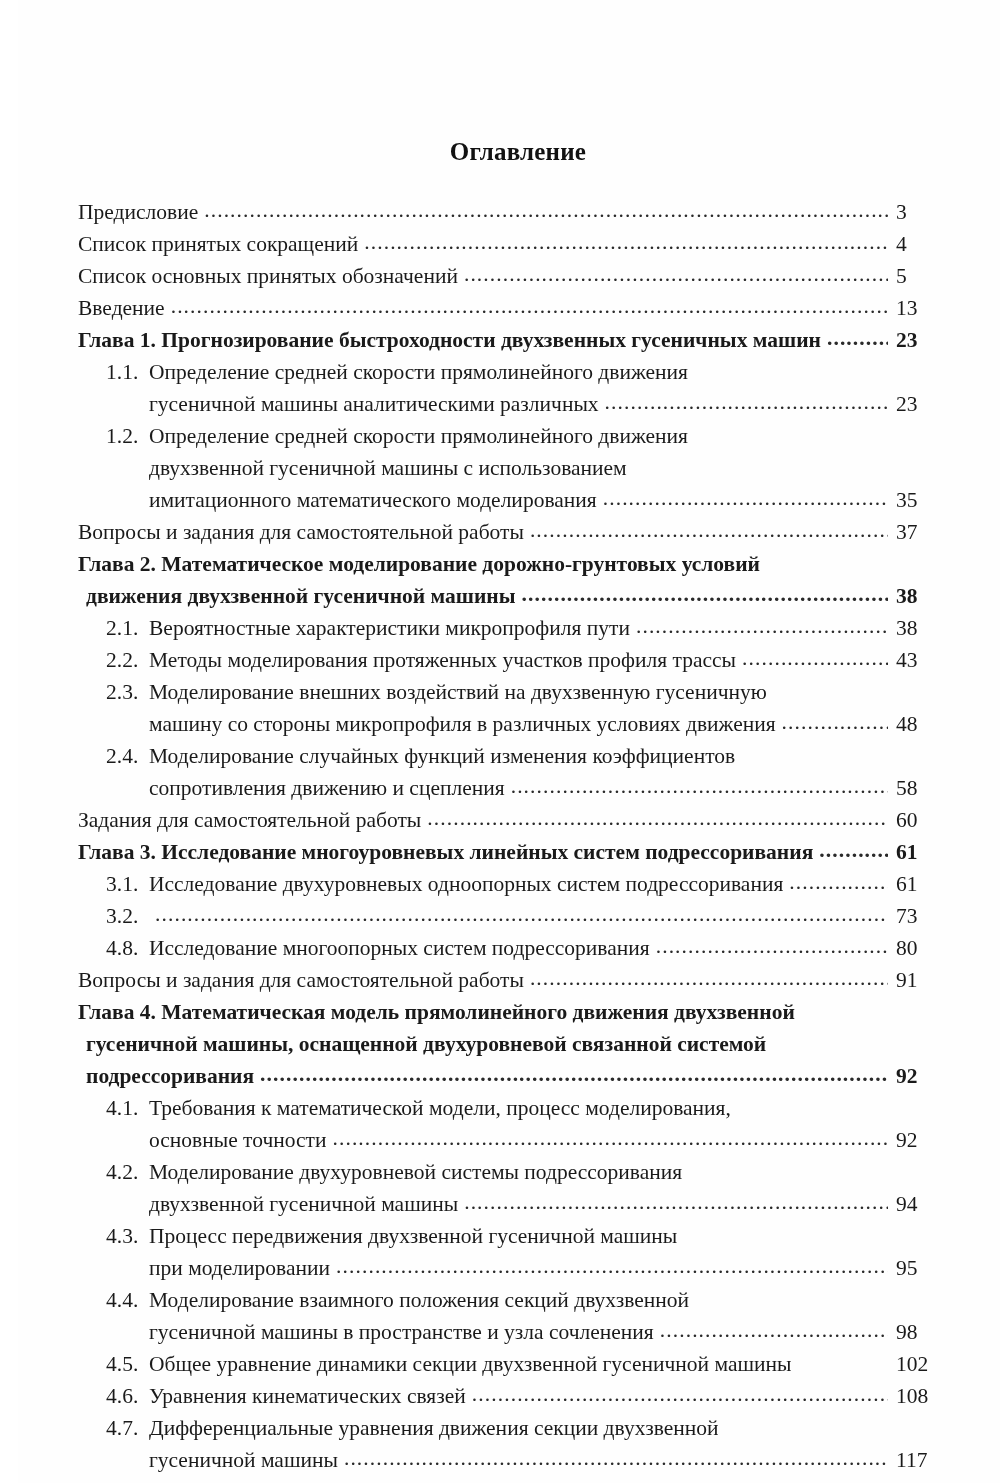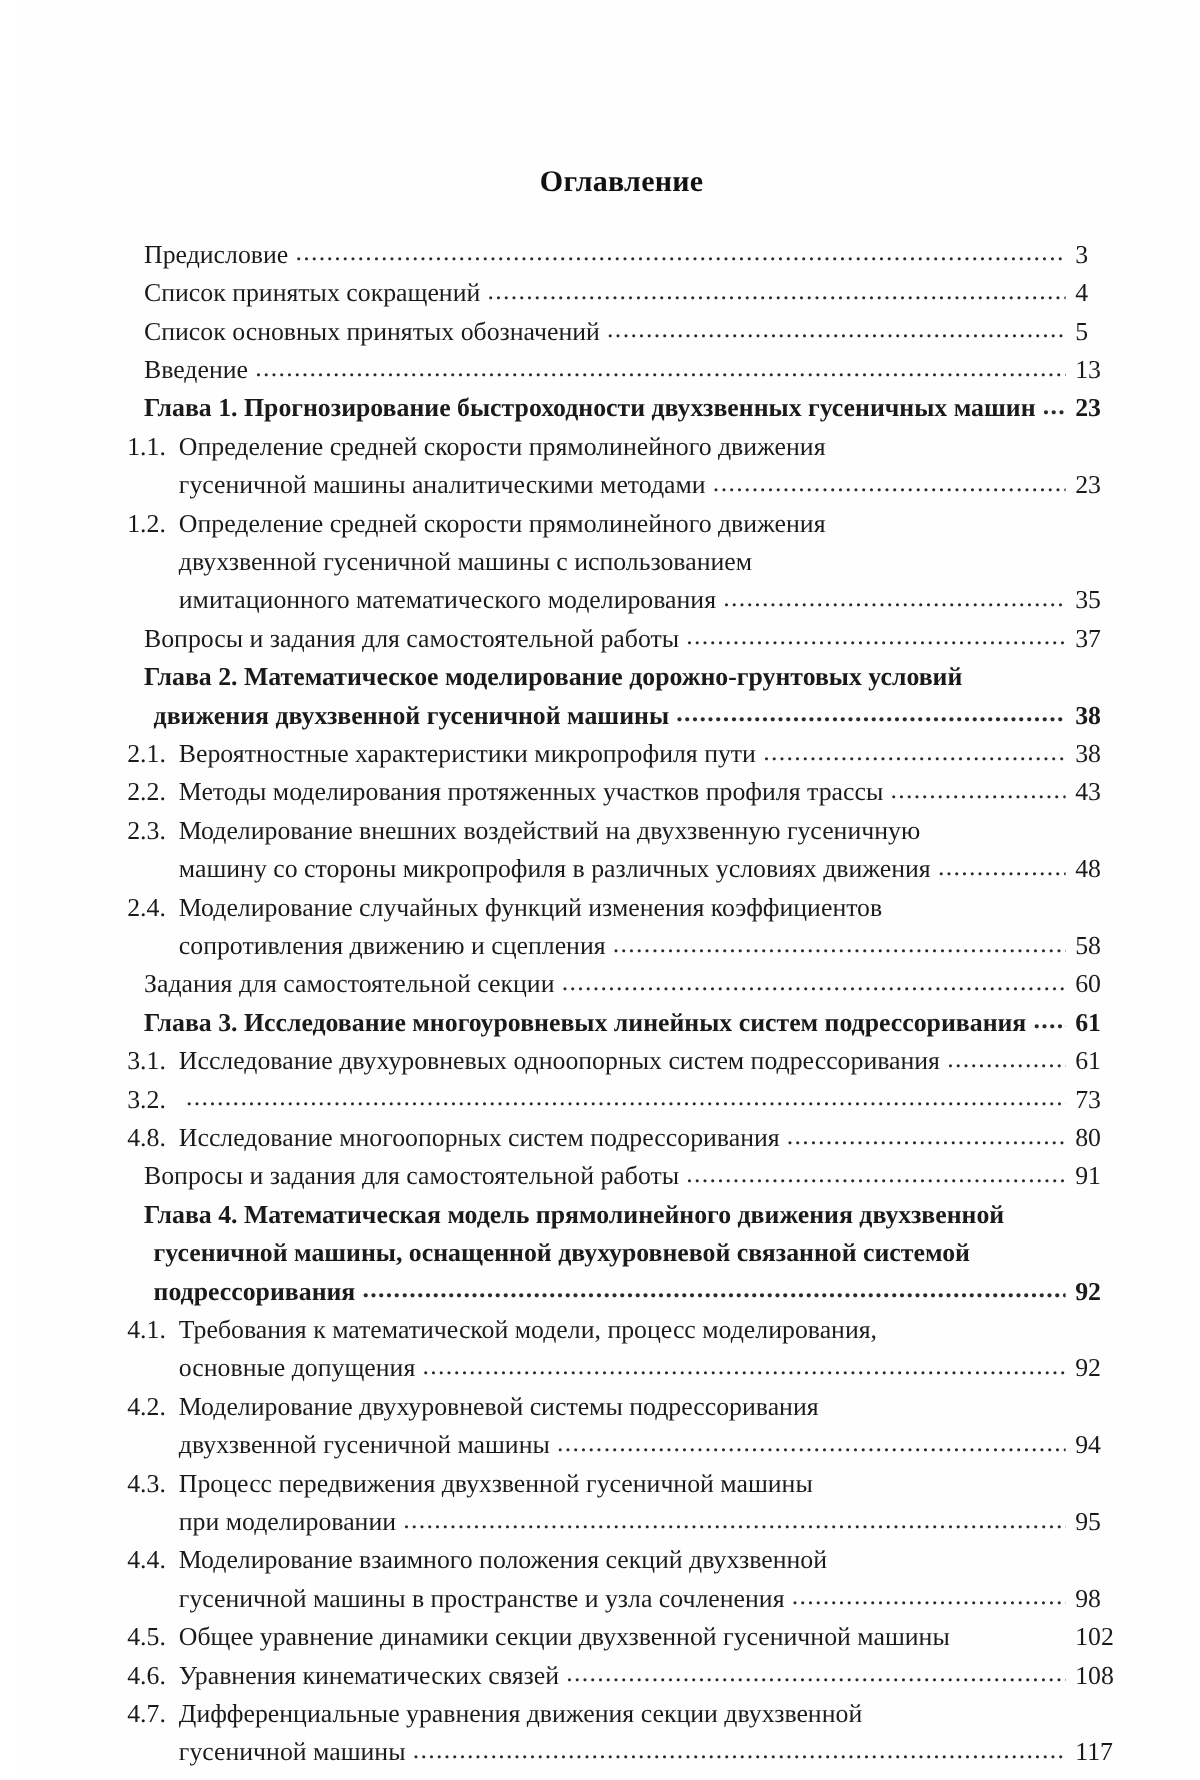--- a/index.html
+++ b/index.html
@@ -52,21 +52,21 @@
   .toc-line {
     display: flex;
     align-items: baseline;
     height: 32px;
     line-height: 32px;
     font-size: 21.5px;
     white-space: nowrap;
     overflow: hidden;
   }
 
-  .lvl1 .toc-line { padding-left: 0px; margin-left: 42px; }
+  .lvl1 .toc-line { padding-left: 0px; }
   .lvl1 .toc-line.cont { padding-left: 8px; }
 
   .lvl2 .toc-line { padding-left: 28px; }
   .lvl2 .toc-line.cont { padding-left: 71px; }
 
   .num {
     flex: 0 0 auto;
     display: inline-block;
     width: 43px;
     font-size: 21.5px;
@@ -151,21 +151,21 @@
         </div>
       </div>
       <div class="toc-entry lvl2">
         <div class="toc-line">
           <span class="num">1.1.</span>
           <span class="label">Определение средней скорости прямолинейного движения</span>
           <span class="leader none">................................................................................................................................................................</span>
           <span class="page-no blank">23</span>
         </div>
         <div class="toc-line cont">
-          <span class="label">гусеничной машины аналитическими методами</span>
+          <span class="label">гусеничной машины аналитическими различных</span>
           <span class="leader">................................................................................................................................................................</span>
           <span class="page-no">23</span>
         </div>
       </div>
       <div class="toc-entry lvl2">
         <div class="toc-line">
           <span class="num">1.2.</span>
           <span class="label">Определение средней скорости прямолинейного движения</span>
           <span class="leader none">................................................................................................................................................................</span>
           <span class="page-no blank">35</span>
@@ -237,21 +237,21 @@
           <span class="page-no blank">58</span>
         </div>
         <div class="toc-line cont">
           <span class="label">сопротивления движению и сцепления</span>
           <span class="leader">................................................................................................................................................................</span>
           <span class="page-no">58</span>
         </div>
       </div>
       <div class="toc-entry lvl1">
         <div class="toc-line">
-          <span class="label">Задания для самостоятельной секции</span>
+          <span class="label">Задания для самостоятельной работы</span>
           <span class="leader">................................................................................................................................................................</span>
           <span class="page-no">60</span>
         </div>
       </div>
       <div class="toc-entry lvl1 bold">
         <div class="toc-line">
           <span class="label">Глава 3. Исследование многоуровневых линейных систем подрессоривания</span>
           <span class="leader">................................................................................................................................................................</span>
           <span class="page-no">61</span>
         </div>
@@ -304,21 +304,21 @@
         </div>
       </div>
       <div class="toc-entry lvl2">
         <div class="toc-line">
           <span class="num">4.1.</span>
           <span class="label">Требования к математической модели, процесс моделирования,</span>
           <span class="leader none">................................................................................................................................................................</span>
           <span class="page-no blank">92</span>
         </div>
         <div class="toc-line cont">
-          <span class="label">основные допущения</span>
+          <span class="label">основные точности</span>
           <span class="leader">................................................................................................................................................................</span>
           <span class="page-no">92</span>
         </div>
       </div>
       <div class="toc-entry lvl2">
         <div class="toc-line">
           <span class="num">4.2.</span>
           <span class="label">Моделирование двухуровневой системы подрессоривания</span>
           <span class="leader none">................................................................................................................................................................</span>
           <span class="page-no blank">94</span>

